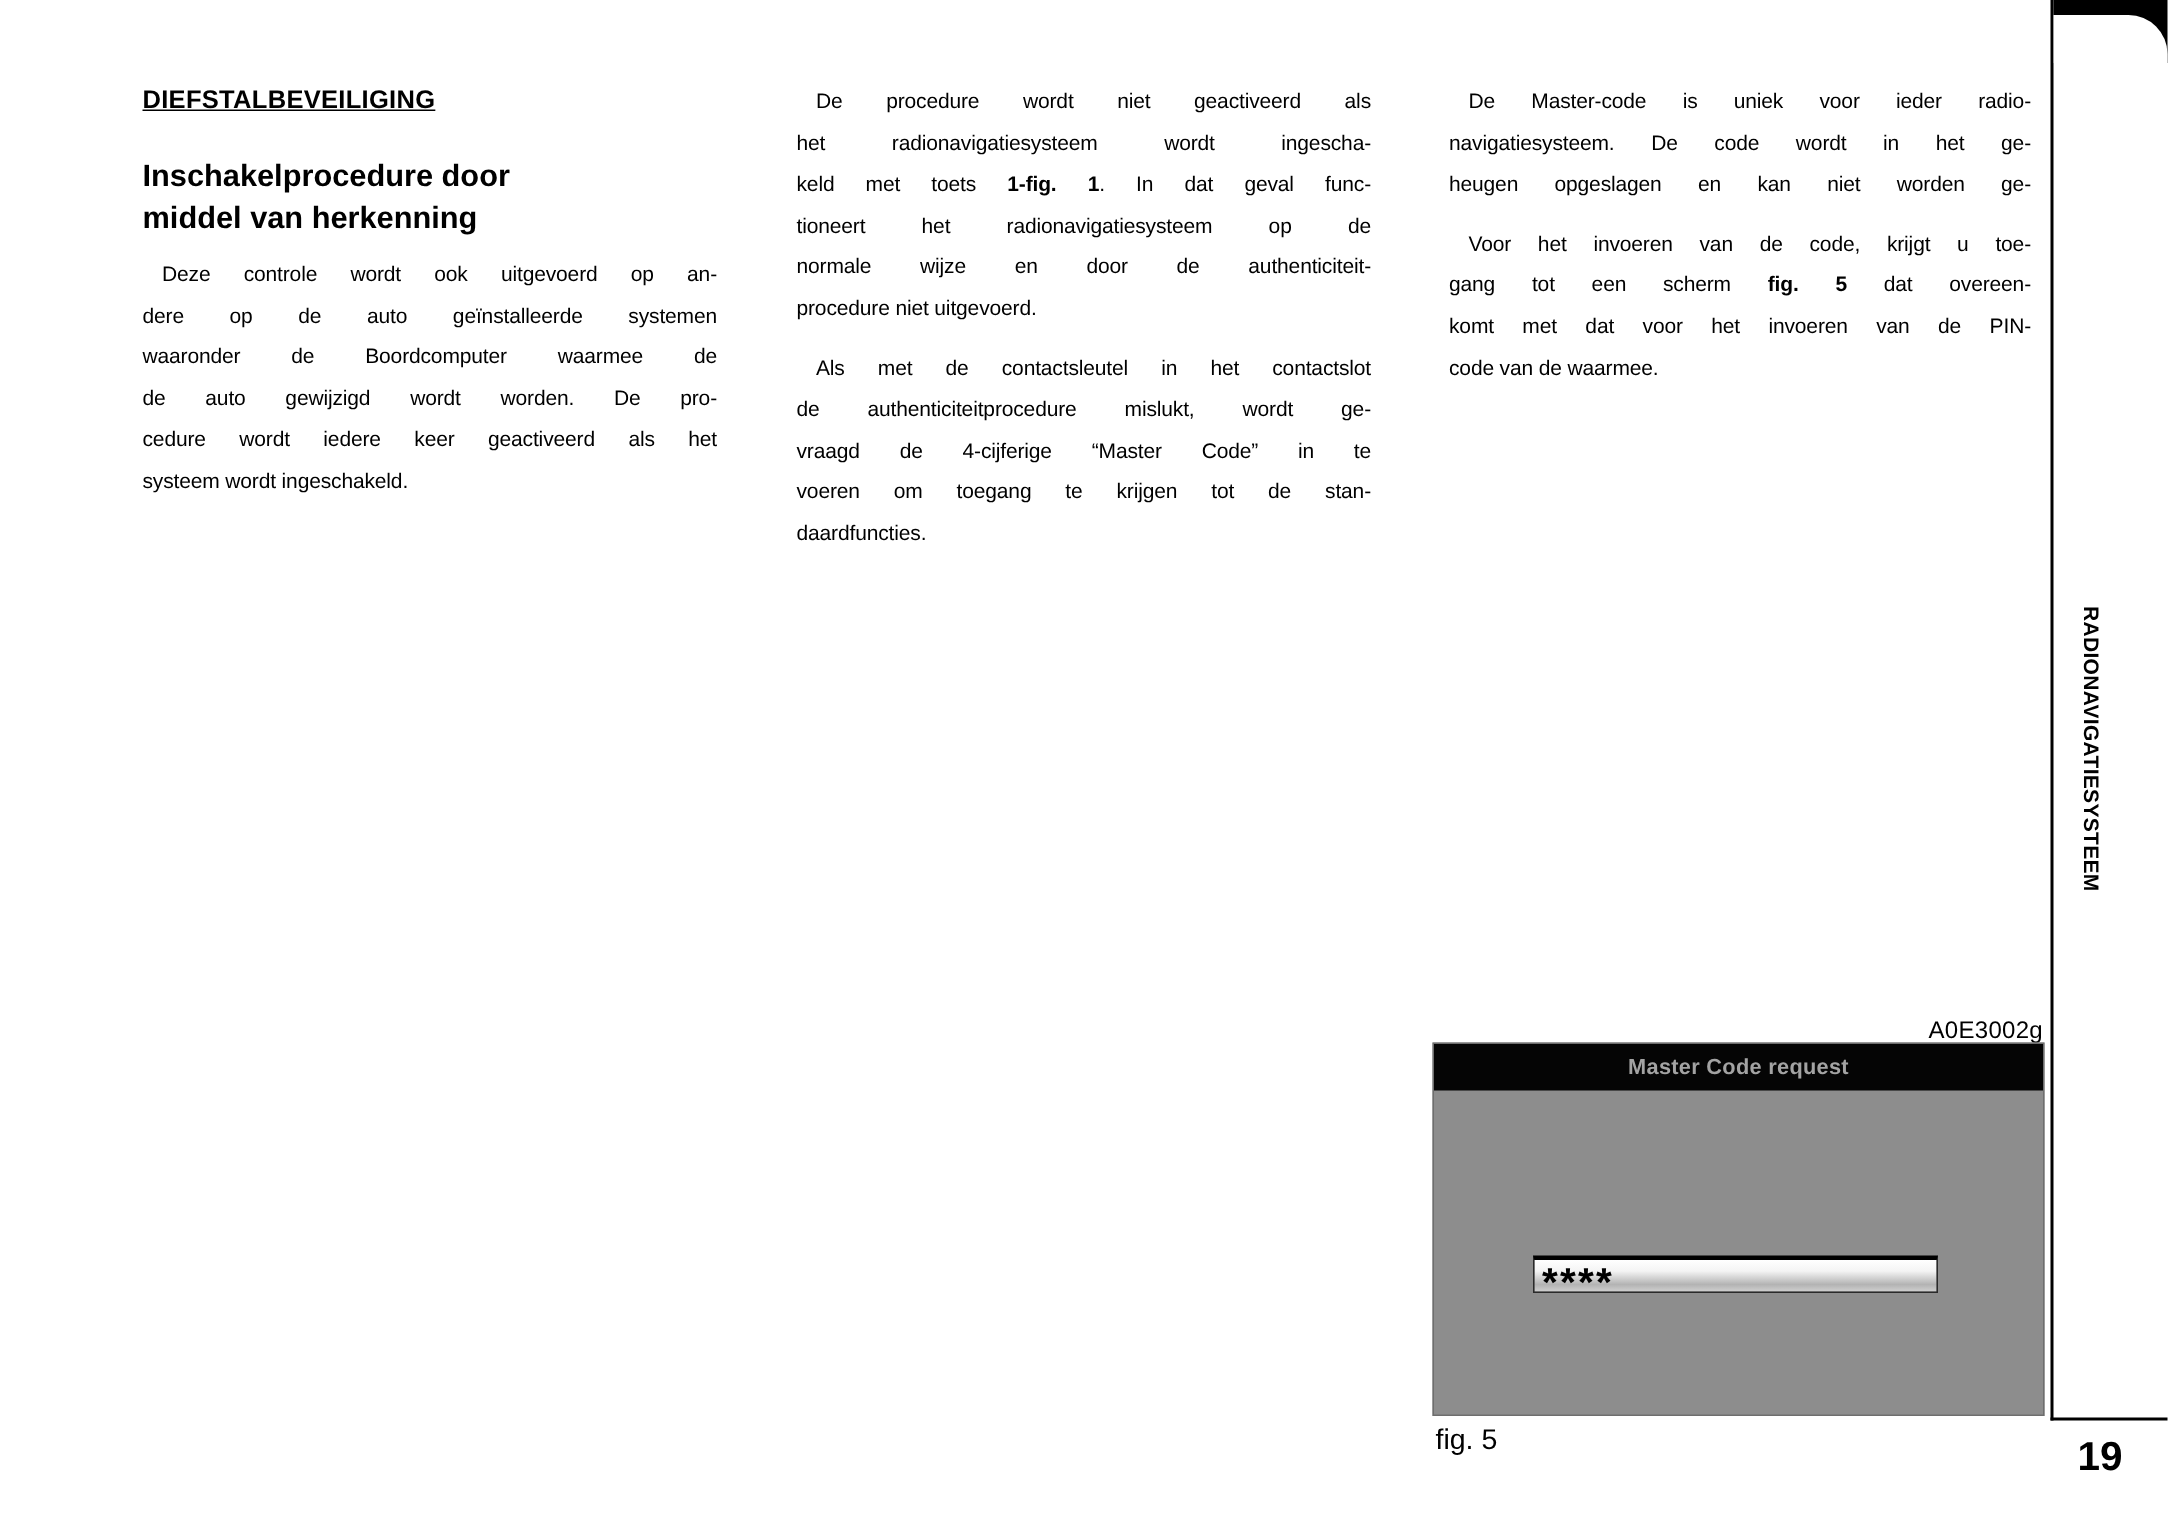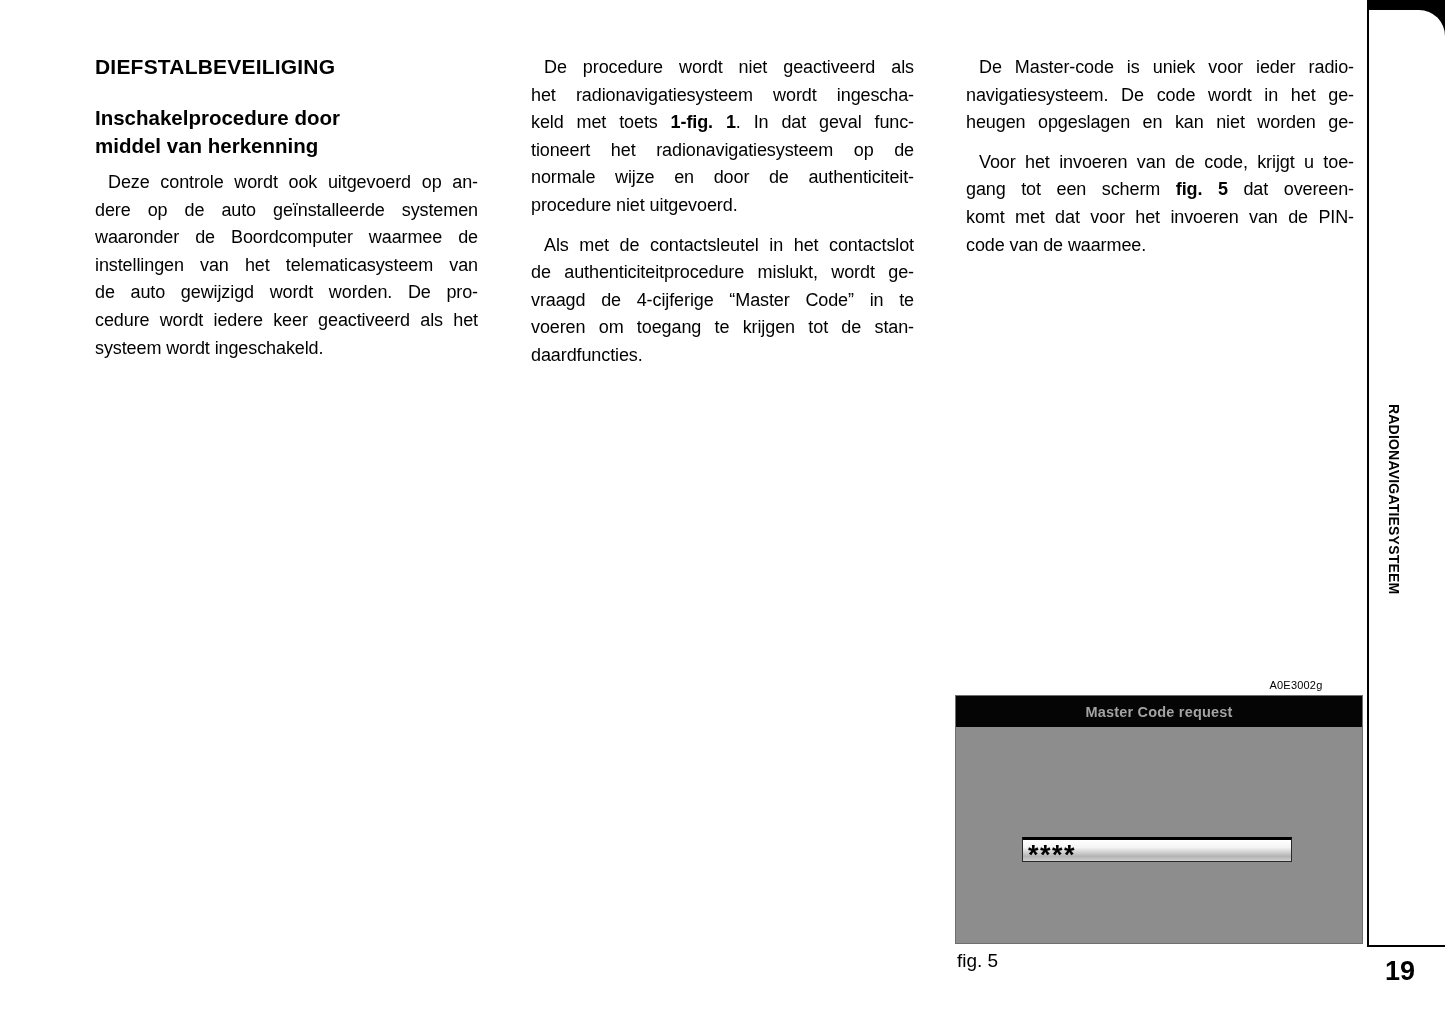--- a/index.html
+++ b/index.html
@@ -11,42 +11,42 @@
     position: relative; overflow: hidden;
   }
 
   
   .col { position: absolute; top: 54px; }
   #col-left  { left: 95px;  width: 383px; }
   #col-mid   { left: 531px; width: 383px; }
   #col-right { left: 966px; width: 388px; }
 
   h1.sect-title {
-    font-size: 21px; line-height: 26px; font-weight: bold;
-    margin: 0 0 24px 0; letter-spacing: 0.2px;
+    font-size: 17px; line-height: 26px; font-weight: bold;
+    margin: 0 0 24px 0; letter-spacing: 0.2px; text-decoration: underline;
   }
   h2.sub-title {
     font-size: 20.5px; line-height: 28px; font-weight: bold;
     margin: 0 0 9px 0;
   }
   h2.sub-title span { display: block; }
 
   .para { margin: 0 0 12px 0; }
   .pline {
-    font-size: 18px; line-height: 27.6px; letter-spacing: -0.1px;
+    font-size: 14px; line-height: 27.6px; letter-spacing: -0.1px;
     text-align: justify; text-align-last: justify;
   }
   .pline.first { padding-left: 13px; }
   .pline.last  { text-align-last: left; }
   .pline b { font-weight: bold; }
 
   
   .fig-ref {
     position: absolute; top: 679px; left: 1230px; width: 132px;
-    text-align: center; font-size: 11px; letter-spacing: 0.2px;
+    text-align: right; font-size: 16px; letter-spacing: 0.2px;
   }
   figure.screen {
     position: absolute; left: 955px; top: 695px; width: 408px; height: 249px;
     margin: 0; background: #8d8d8d; border: 1px solid #6e6e6e;
   }
   .screen-header {
     height: 31px; background: #050505; color: #a3a3a3;
     display: flex; align-items: center; justify-content: center;
     font-size: 14.5px; font-weight: bold; letter-spacing: 0.2px;
   }
@@ -89,21 +89,20 @@
   <section class="col" id="col-left">
     <h1 class="sect-title">DIEFSTALBEVEILIGING</h1>
     <h2 class="sub-title">
         <span>Inschakelprocedure door</span>
         <span>middel van herkenning</span>
       </h2>
     <div class="para">
         <div class="pline first">Deze controle wordt ook uitgevoerd op an-</div>
         <div class="pline">dere op de auto geïnstalleerde systemen</div>
         <div class="pline">waaronder de Boordcomputer waarmee de</div>
-        <div class="pline">instellingen van het telematicasysteem van</div>
         <div class="pline">de auto gewijzigd wordt worden. De pro-</div>
         <div class="pline">cedure wordt iedere keer geactiveerd als het</div>
         <div class="pline last">systeem wordt ingeschakeld.</div>
       </div>
   </section>
 
   <section class="col" id="col-mid">
     <div class="para">
       <div class="pline first">De procedure wordt niet geactiveerd als</div>
       <div class="pline">het radionavigatiesysteem wordt ingescha-</div>

